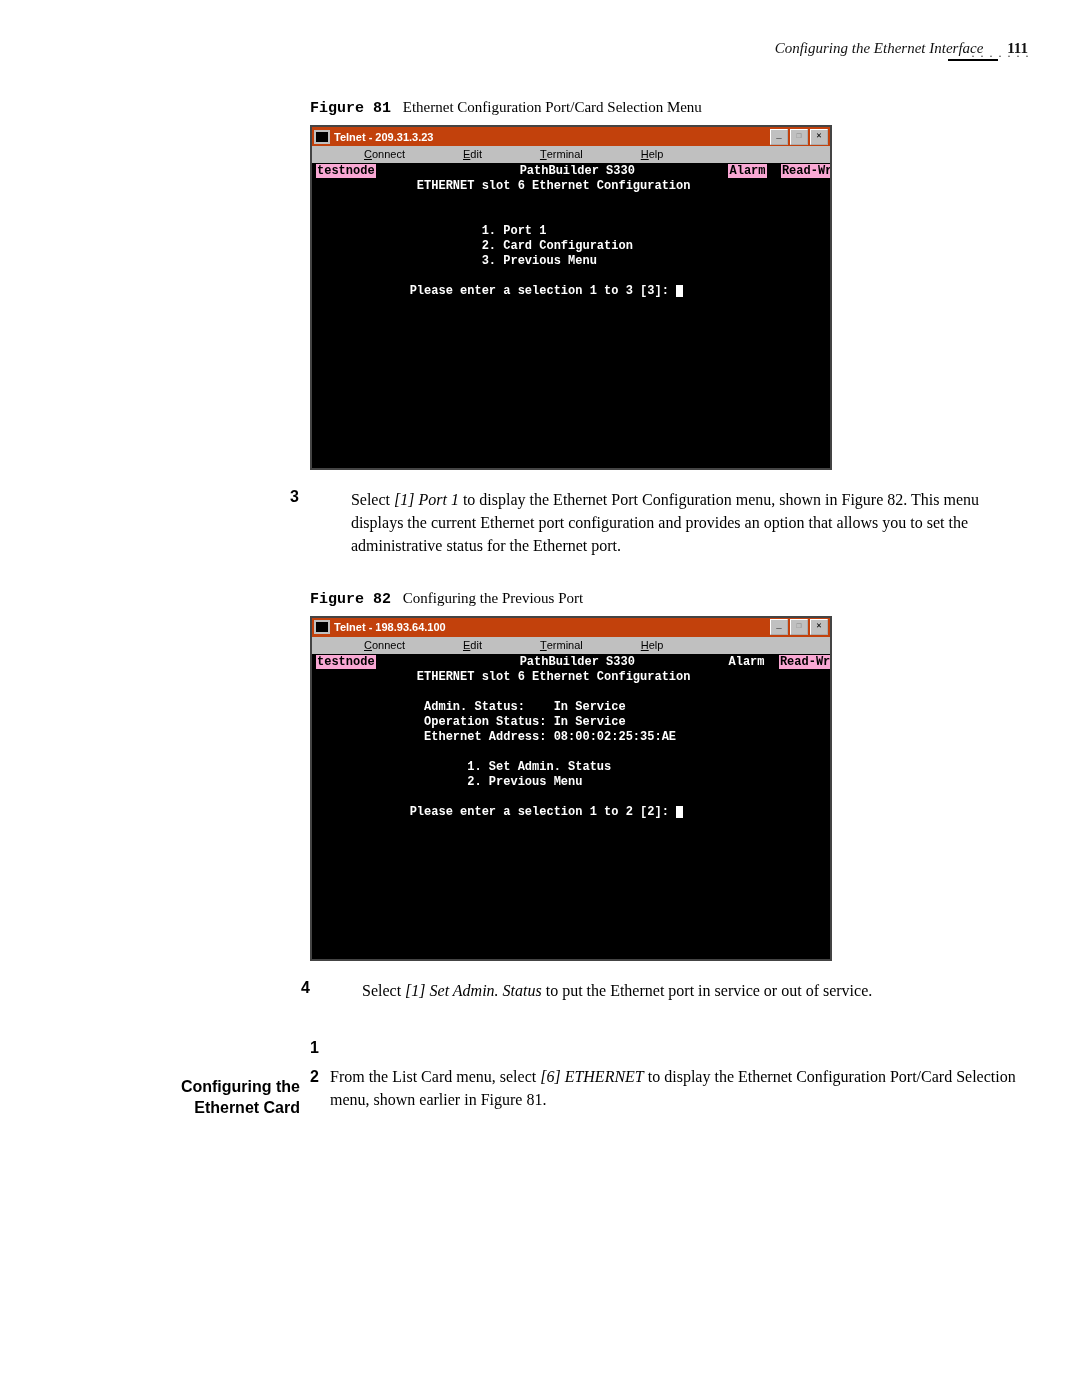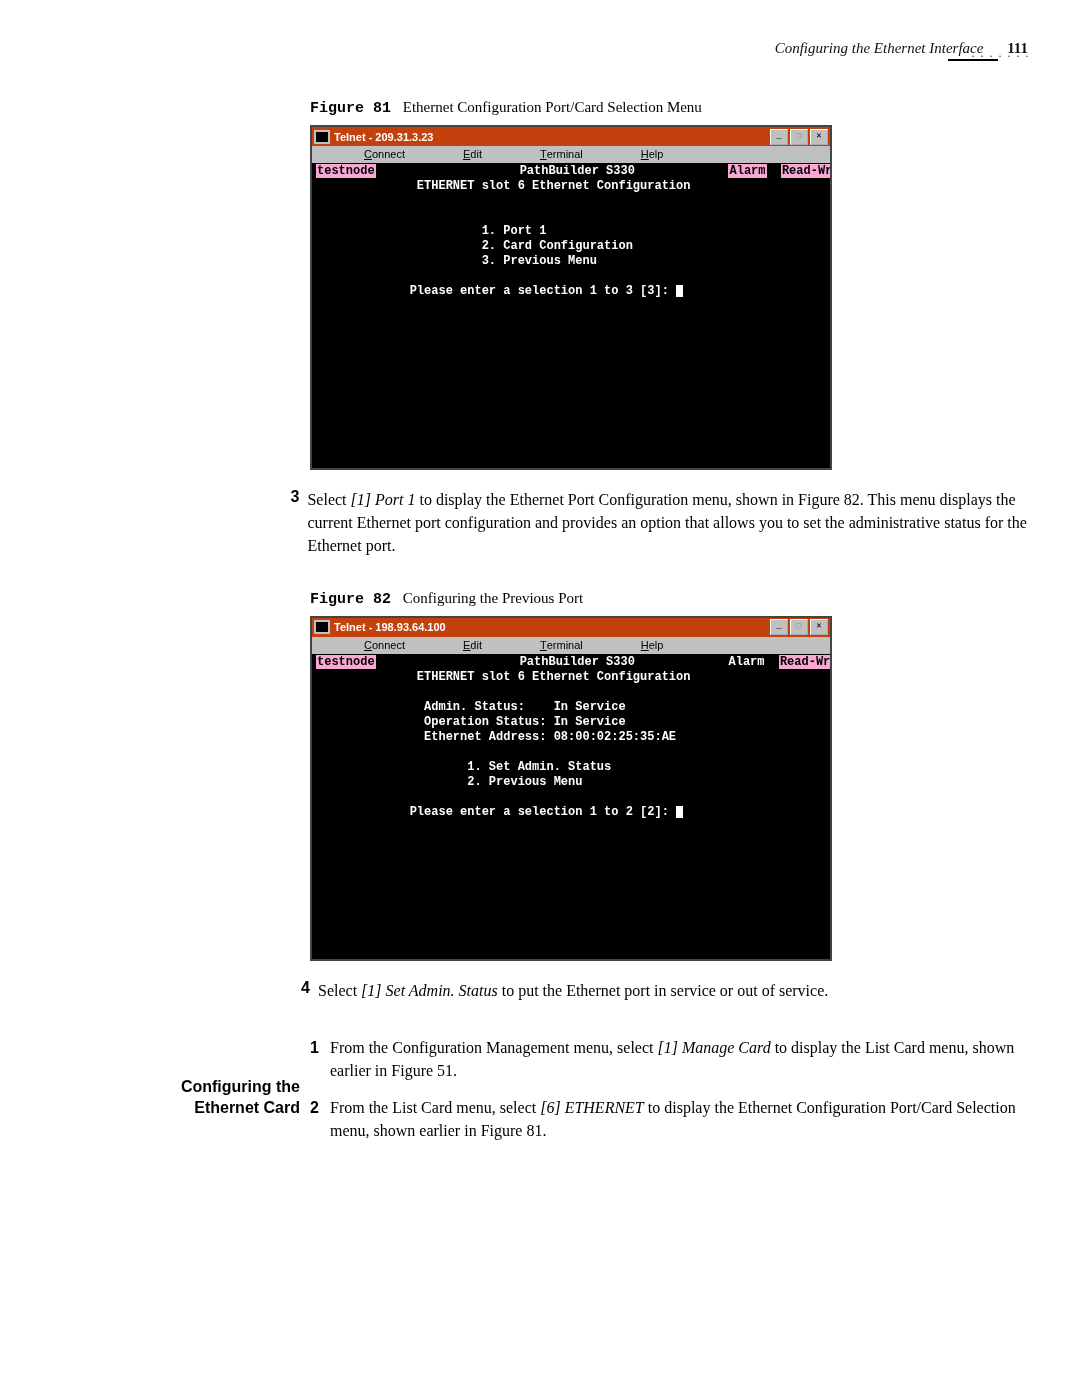--- a/index.html
+++ b/index.html
@@ -149,20 +149,21 @@
       text-align: right;
       font-weight: bold;
       font-family: Arial, Helvetica, sans-serif;
       font-size: 16px;
       margin-right: 8px;
     }
     .numlist .t {
       font-size: 16px;
       line-height: 1.45;
       margin-bottom: 10px;
+      margin-left: 44px;
     }
     .section-row {
       display: flex;
       margin-top: 18px;
     }
     .section-head {
       width: 130px;
       text-align: right;
       font-family: Arial, Helvetica, sans-serif;
       font-weight: bold;
@@ -281,23 +282,20 @@
     <div class="t">
       <span>Select </span><em class="it">[1] Set Admin. Status</em><span> to put the Ethernet port in service or out of service.</span>
     </div>
   </div>
 
   <div class="section-row">
     <div class="section-head">Configuring the Ethernet Card</div>
     <div class="section-body">
       <div class="numlist2">
         <div class="n">1</div>
-        <div class="t">
-          <span>From the Configuration Management menu, select </span><em class="it">[1] Manage Card</em><span> to display the List Card menu, shown earlier in Figure 51.</span>
-        </div>
       </div>
       <div class="numlist2">
         <div class="n">2</div>
         <div class="t">
           <span>From the List Card menu, select </span><em class="it">[6] ETHERNET</em><span> to display the Ethernet Configuration Port/Card Selection menu, shown earlier in Figure 81.</span>
         </div>
       </div>
     </div>
   </div>
 

